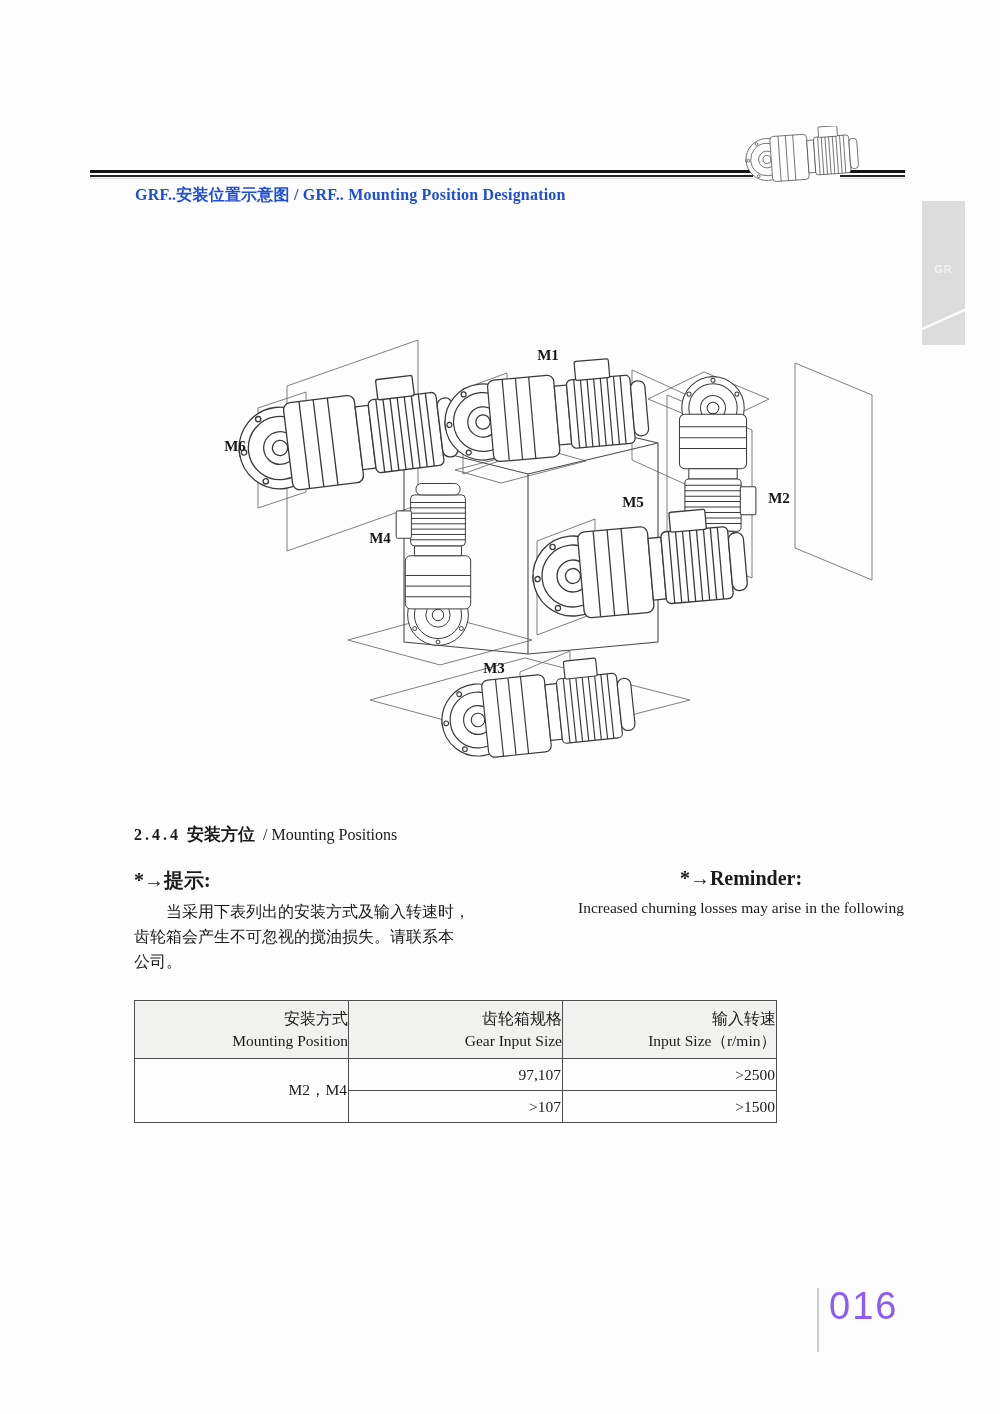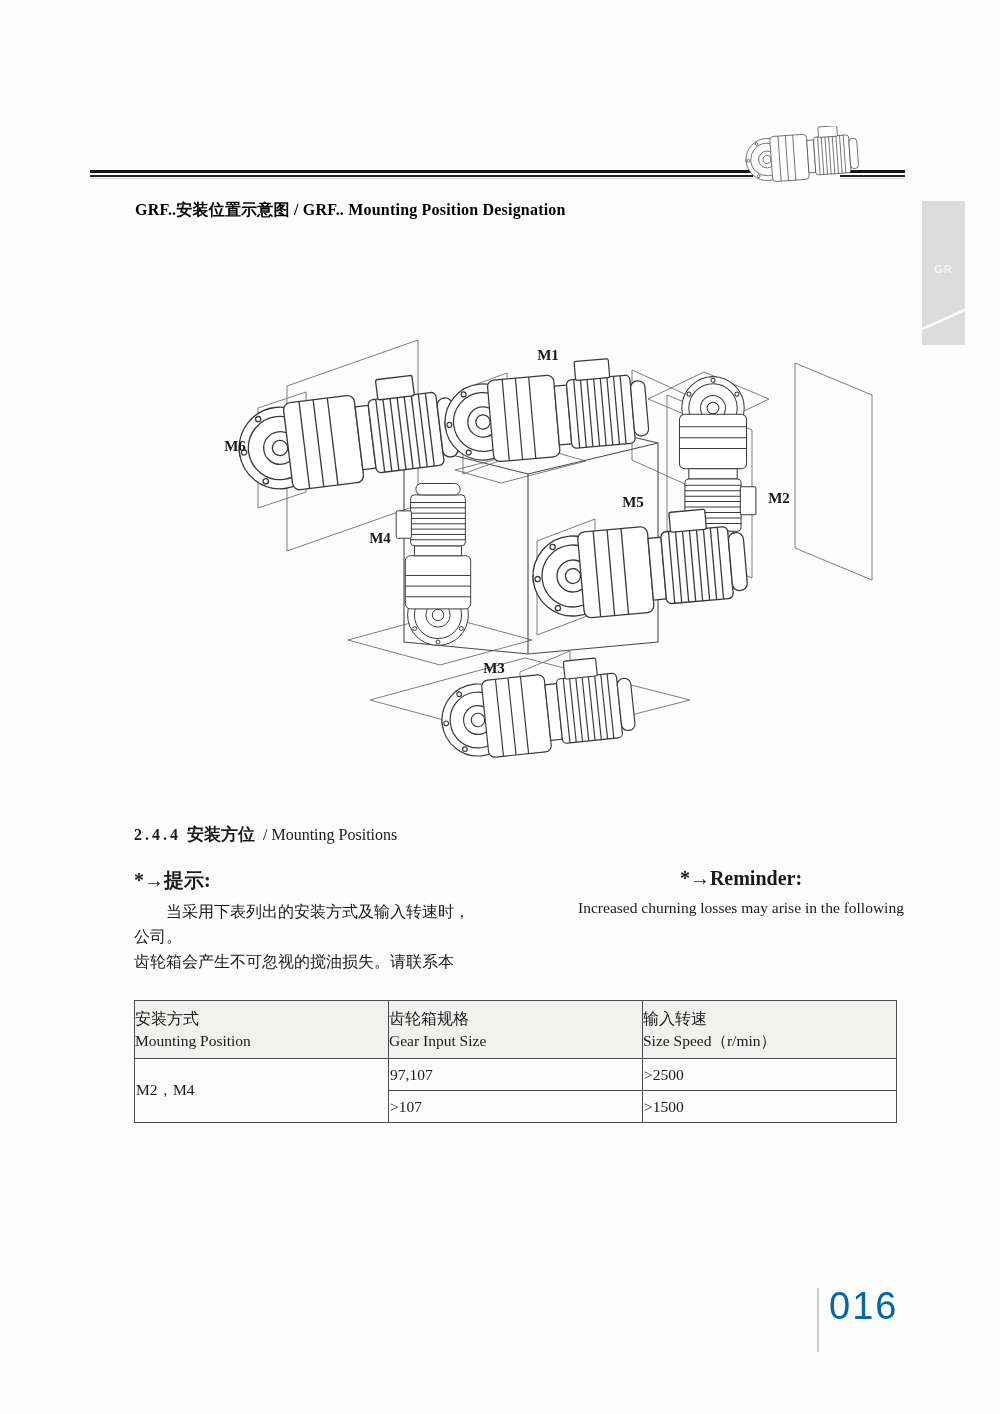--- a/index.html
+++ b/index.html
@@ -21,51 +21,51 @@
 
   
   .side-tab{position:absolute;left:922px;top:201px;width:43px;height:144px;
             background:#dcdcdc;overflow:hidden;}
   .side-tab .tab-label{position:absolute;left:0;right:0;top:62px;text-align:center;
             font-family:"Liberation Sans",sans-serif;font-size:11px;font-weight:bold;
             color:#f2f2f2;letter-spacing:1px;}
   .side-tab svg{position:absolute;left:0;top:100px;}
 
   
-  .doc-title{position:absolute;left:135px;top:200px;font-size:16px;font-weight:bold;
-             color:#000000;letter-spacing:.2px;white-space:nowrap;}
+  .doc-title{position:absolute;left:135px;top:185px;font-size:16px;font-weight:bold;
+             color:#1d4ed8;letter-spacing:.2px;white-space:nowrap;}
 
   .diagram{position:absolute;left:150px;top:285px;width:760px;height:505px;}
 
   .section-heading{position:absolute;left:134px;top:823px;font-size:16px;white-space:nowrap;}
   .sec-num{font-weight:bold;letter-spacing:3px;}
   .sec-cn{font-weight:bold;font-size:17px;margin-left:2px;}
   .sec-en{font-size:16px;margin-left:4px;}
 
   .note{position:absolute;top:867px;}
   .note-cn{left:134px;width:386px;font-size:16px;}
   .note-en{left:545px;width:392px;font-size:15.5px;text-align:center;}
   .note-title{font-weight:bold;margin-bottom:5px;font-size:20px;}
   .note .line{line-height:25px;}
   .line.indent{text-indent:2em;}
 
   
-  .spec-table{position:absolute;left:134px;top:1000px;width:763px;
-              border-collapse:collapse;table-layout:fixed;text-align:left;}
+  .spec-table{position:absolute;left:134px;top:1000px;width:643px;
+              border-collapse:collapse;table-layout:fixed;text-align:right;}
   .spec-table th,.spec-table td{border:1.6px solid #4d4d4d;}
   .spec-table thead th{background:#f1f1ef;font-weight:normal;padding:6px 0 7px 0;}
   .spec-table .h-cn{font-size:16px;line-height:23px;}
   .spec-table .h-en{font-size:15.5px;line-height:21px;}
   .spec-table tbody td{height:29px;font-size:15.5px;}
 
   
   .footer-line{position:absolute;left:817px;top:1288px;width:2px;height:64px;background:#cccccc;}
   .page-number{position:absolute;left:829px;top:1285px;
                font-family:"Liberation Sans",sans-serif;font-size:38px;font-weight:400;
-               color:#0369a1;letter-spacing:2px;}
+               color:#8b5cf6;letter-spacing:2px;}
 </style>
 </head>
 <body>
 
 <div class="page">
 
   <svg width="0" height="0" style="position:absolute">
     <defs>
       <g id="gm" stroke="#3a3a3a" fill="#ffffff" stroke-width="1.3" stroke-linejoin="round">
         <rect x="-40" y="-5.5" width="26" height="11" rx="3"></rect>
@@ -155,43 +155,43 @@
 
   <div class="section-heading">
     <span class="sec-num">2.4.4</span>
     <span class="sec-cn">安装方位</span>
     <span class="sec-en">/ Mounting Positions</span>
   </div>
 
   <div class="note note-cn">
     <div class="note-title">*→提示:</div>
     <div class="line indent">当采用下表列出的安装方式及输入转速时，</div>
+    <div class="line">齿轮箱会产生不可忽视的搅油损失。请联系本</div>
     <div class="line">公司。</div>
-    <div class="line">齿轮箱会产生不可忽视的搅油损失。请联系本</div>
   </div>
 
   <div class="note note-en">
     <div class="note-title">*→Reminder:</div>
     <div class="line">Increased churning losses may arise in the following</div>
   </div>
 
   <table class="spec-table">
     <thead>
       <tr>
         <th>
           <div class="h-cn">安装方式</div>
           <div class="h-en">Mounting Position</div>
         </th>
         <th>
           <div class="h-cn">齿轮箱规格</div>
           <div class="h-en">Gear Input Size</div>
         </th>
         <th>
           <div class="h-cn">输入转速</div>
-          <div class="h-en">Size Speed（r/min）</div>
+          <div class="h-en">Input Size（r/min）</div>
         </th>
       </tr>
     </thead>
     <tbody>
       <tr>
         <td rowspan="2">M2，M4</td>
         <td>97,107</td>
         <td>&gt;2500</td>
       </tr>
       <tr>

